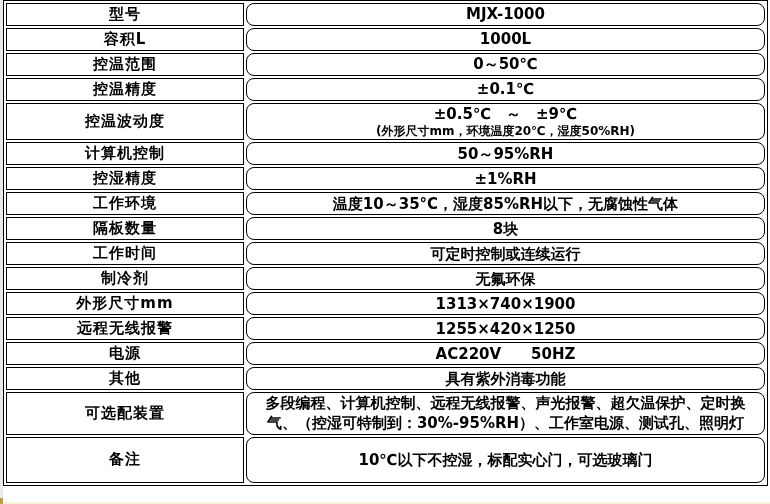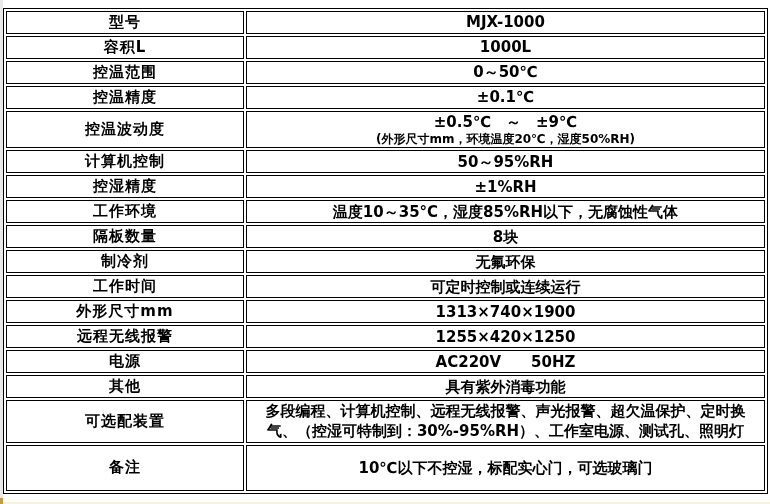--- a/index.html
+++ b/index.html
@@ -20,42 +20,42 @@
     width: 100%; height: 2px;
     background: #f6f2dd;
   }
   .corner-accent {
     position: absolute; left: 0; bottom: 0;
     width: 3px; height: 6px;
     background: #c79b3b;
     z-index: 2;
   }
   table.spec-table {
-    position: absolute; left: 3px; top: 8px;
+    position: absolute; left: 3px; top: 0;
     width: 765px;
     border: 1px solid #000;
     border-collapse: separate;
     border-spacing: 2px;
     table-layout: fixed;
     background: #ffffff;
   }
   .spec-table td {
     border: 1px solid #000;
     text-align: center;
     vertical-align: middle;
     font-weight: bold;
     color: #000;
     font-size: 15px;
     padding: 0 6px;
     overflow: hidden;
   }
   .spec-table tr { height: 23px; }
   .spec-table tr:last-child { height: 46px; }
   .label-cell { width: 224px; letter-spacing: 1px; }
-  .value-cell { line-height: 1.35; }
+  .value-cell { line-height: 1.35; border-radius: 8px; }
   .value-main { line-height: 1.25; padding-top: 1px; }
   .note { font-size: 12px; line-height: 1.2; padding-bottom: 1px; }
 </style>
 </head>
 <body>
 
 <div class="page">
   <div class="left-strip"></div>
   <div class="bottom-strip"></div>
   <div class="corner-accent"></div>
@@ -94,26 +94,26 @@
         </tr>
         <tr>
           <td class="label-cell">工作环境</td>
           <td class="value-cell">温度10～35°C，湿度85%RH以下，无腐蚀性气体</td>
         </tr>
         <tr>
           <td class="label-cell">隔板数量</td>
           <td class="value-cell">8块</td>
         </tr>
         <tr>
+          <td class="label-cell">工作时间</td>
+          <td class="value-cell">可定时控制或连续运行</td>
+        </tr>
+        <tr>
           <td class="label-cell">制冷剂</td>
           <td class="value-cell">无氟环保</td>
-        </tr>
-        <tr>
-          <td class="label-cell">工作时间</td>
-          <td class="value-cell">可定时控制或连续运行</td>
         </tr>
         <tr>
           <td class="label-cell">外形尺寸mm</td>
           <td class="value-cell">1313×740×1900</td>
         </tr>
         <tr>
           <td class="label-cell">远程无线报警</td>
           <td class="value-cell">1255×420×1250</td>
         </tr>
         <tr>

